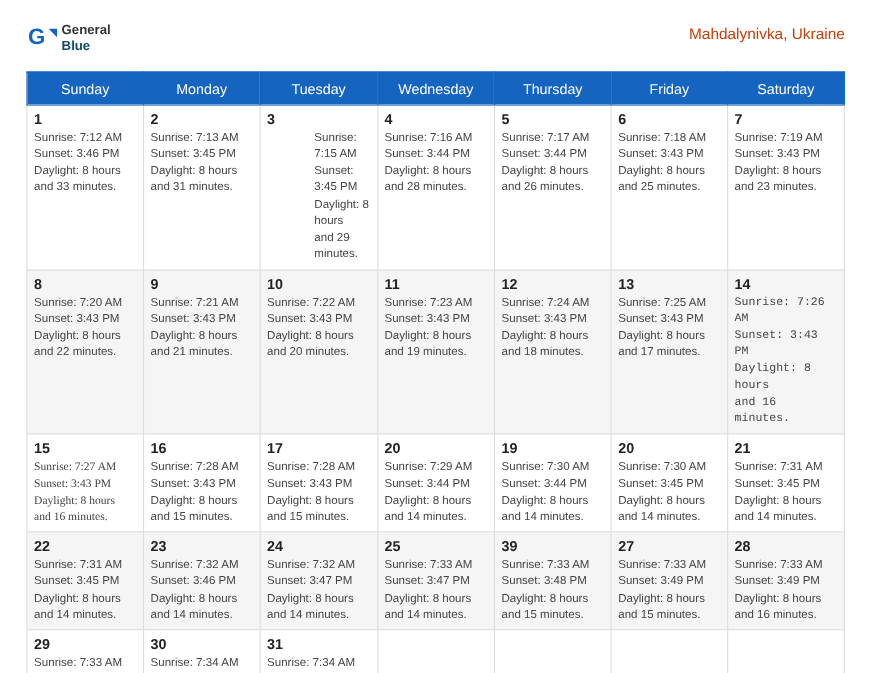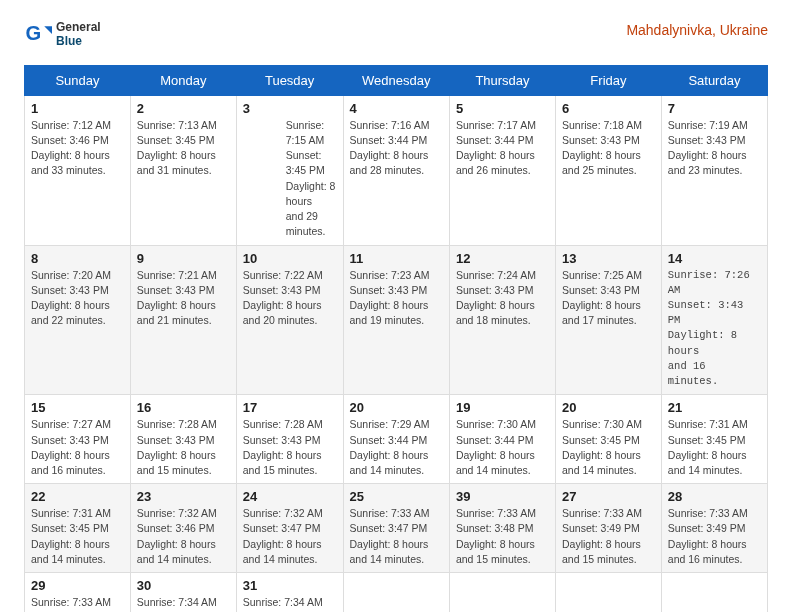--- a/index.html
+++ b/index.html
@@ -218,21 +218,21 @@
           <span class="day-num">14</span>
           <div class="day-info" style="white-space: pre-line; font-family: Liberation Mono, monospace;">Sunrise: 7:26 AM
 Sunset: 3:43 PM
 Daylight: 8 hours
 and 16 minutes.</div>
         </td>
       </tr>
       <tr>
         <td>
           <span class="day-num">15</span>
-          <div class="day-info" style="white-space: pre-line;">Sunrise: 7:27 AM
+          <div class="day-info" style="white-space: pre-line; font-family: Liberation Serif, serif;">Sunrise: 7:27 AM
 Sunset: 3:43 PM
 Daylight: 8 hours
 and 16 minutes.</div>
         </td>
         <td>
           <span class="day-num">16</span>
           <div class="day-info" style="white-space: pre-line;">Sunrise: 7:28 AM
 Sunset: 3:43 PM
 Daylight: 8 hours
 and 15 minutes.</div>

